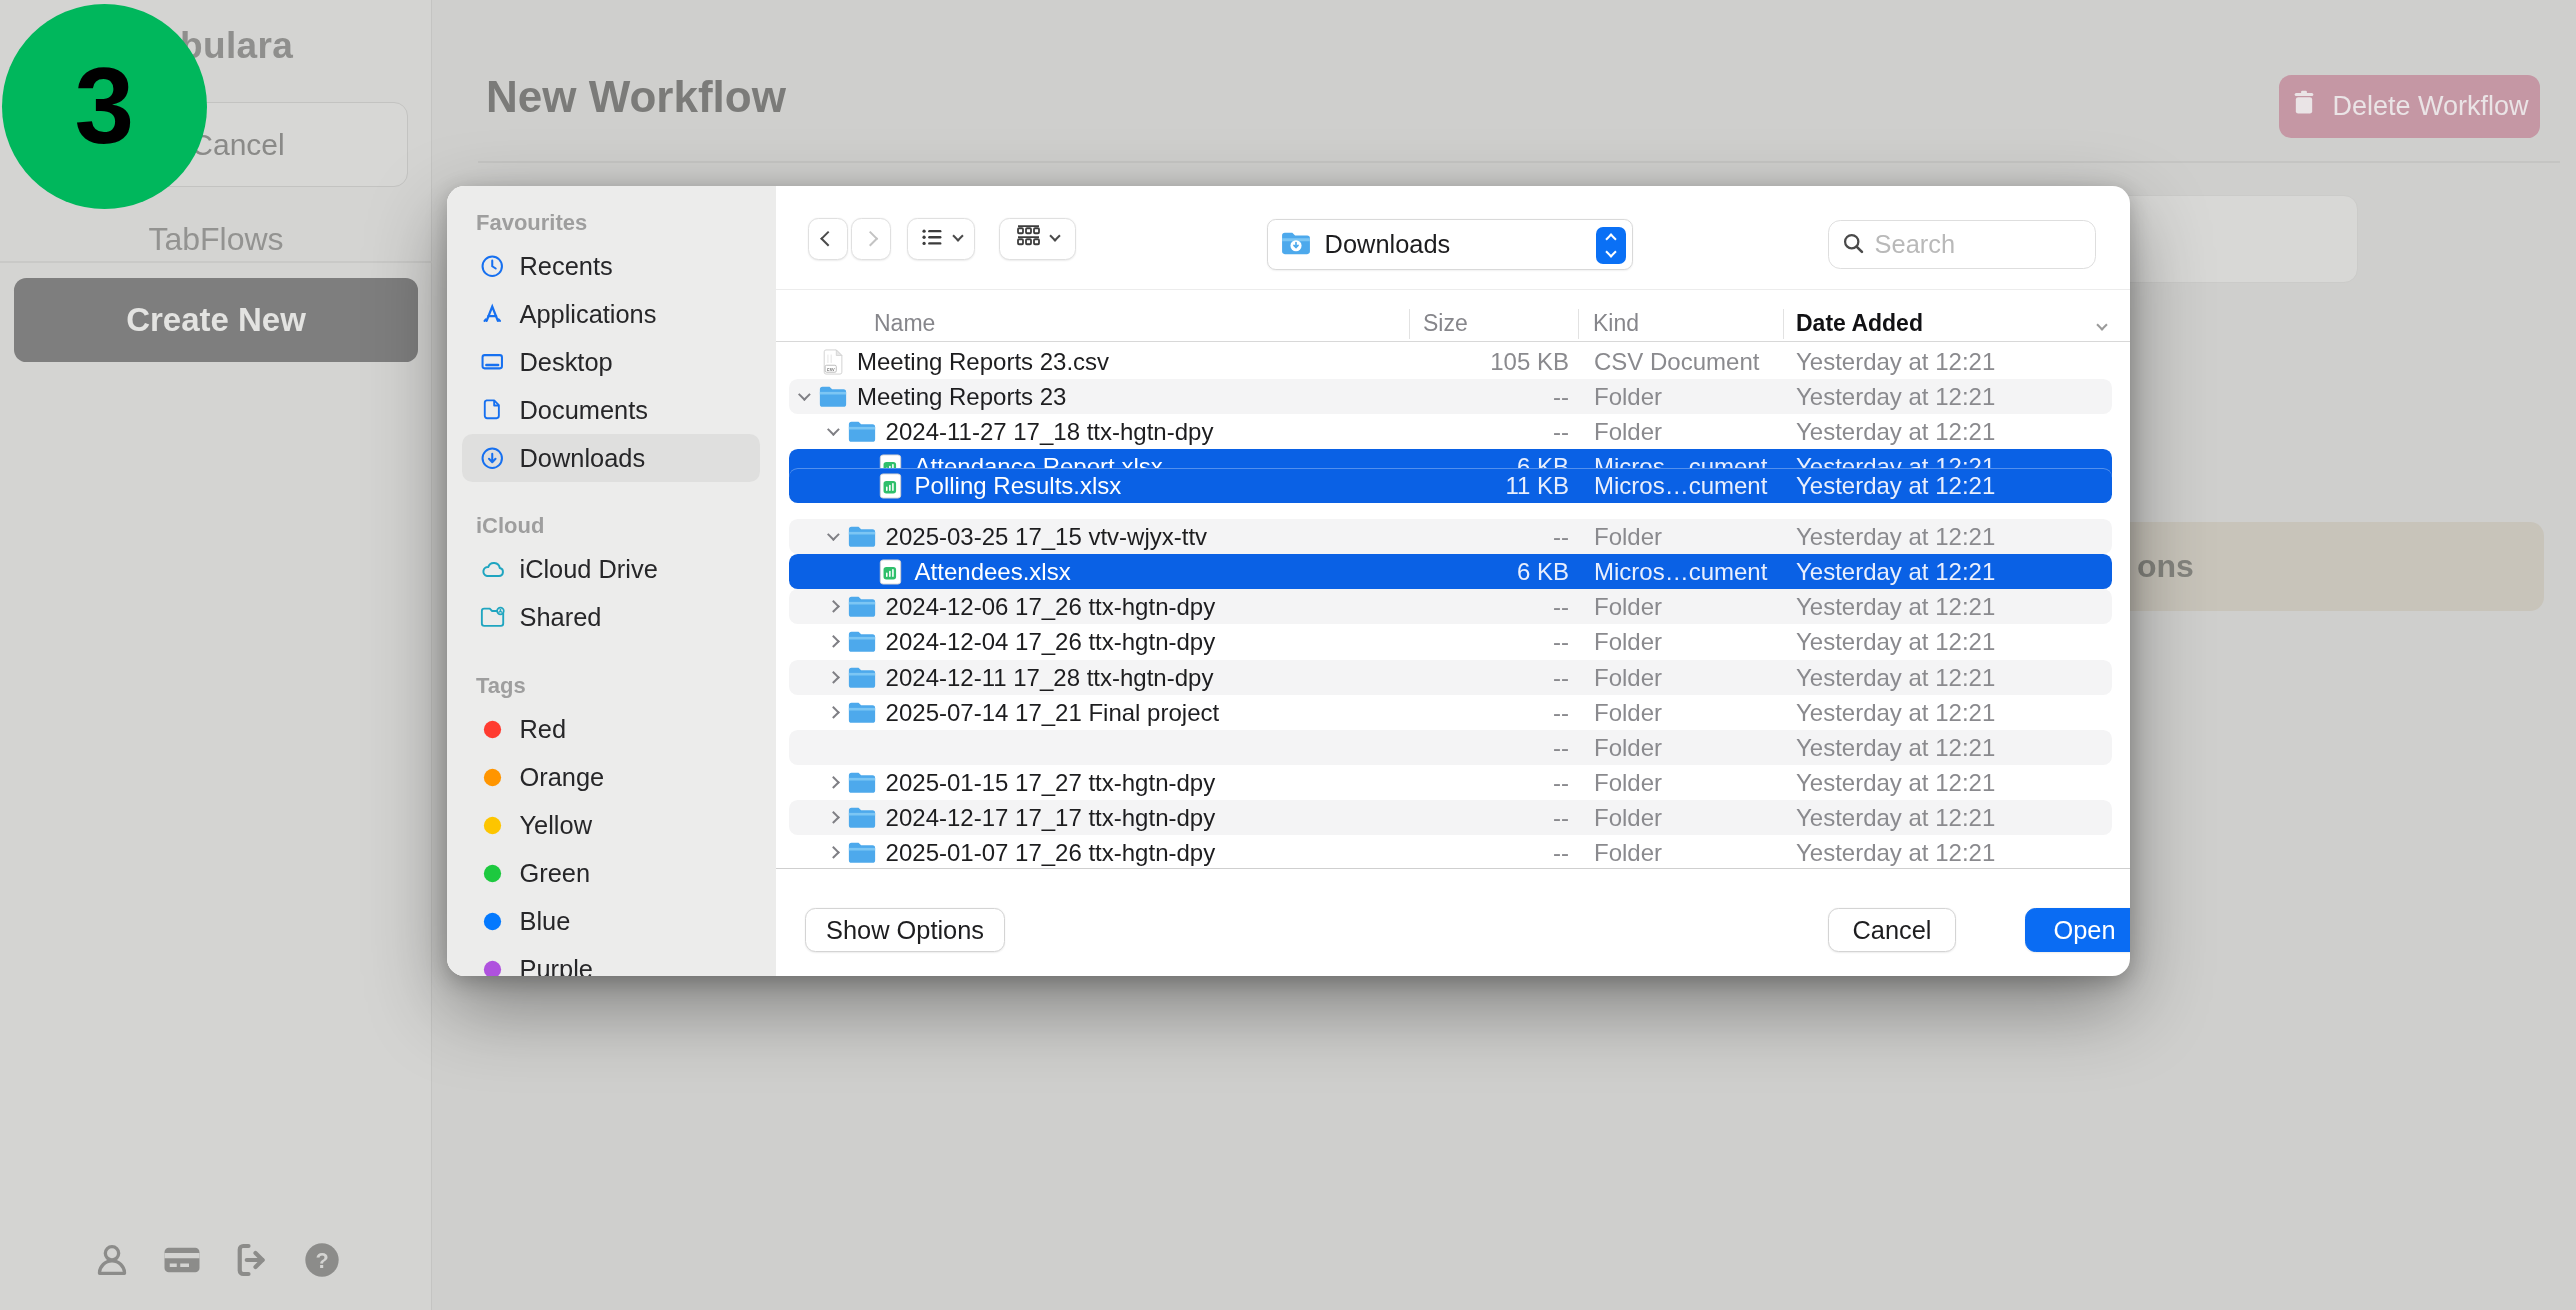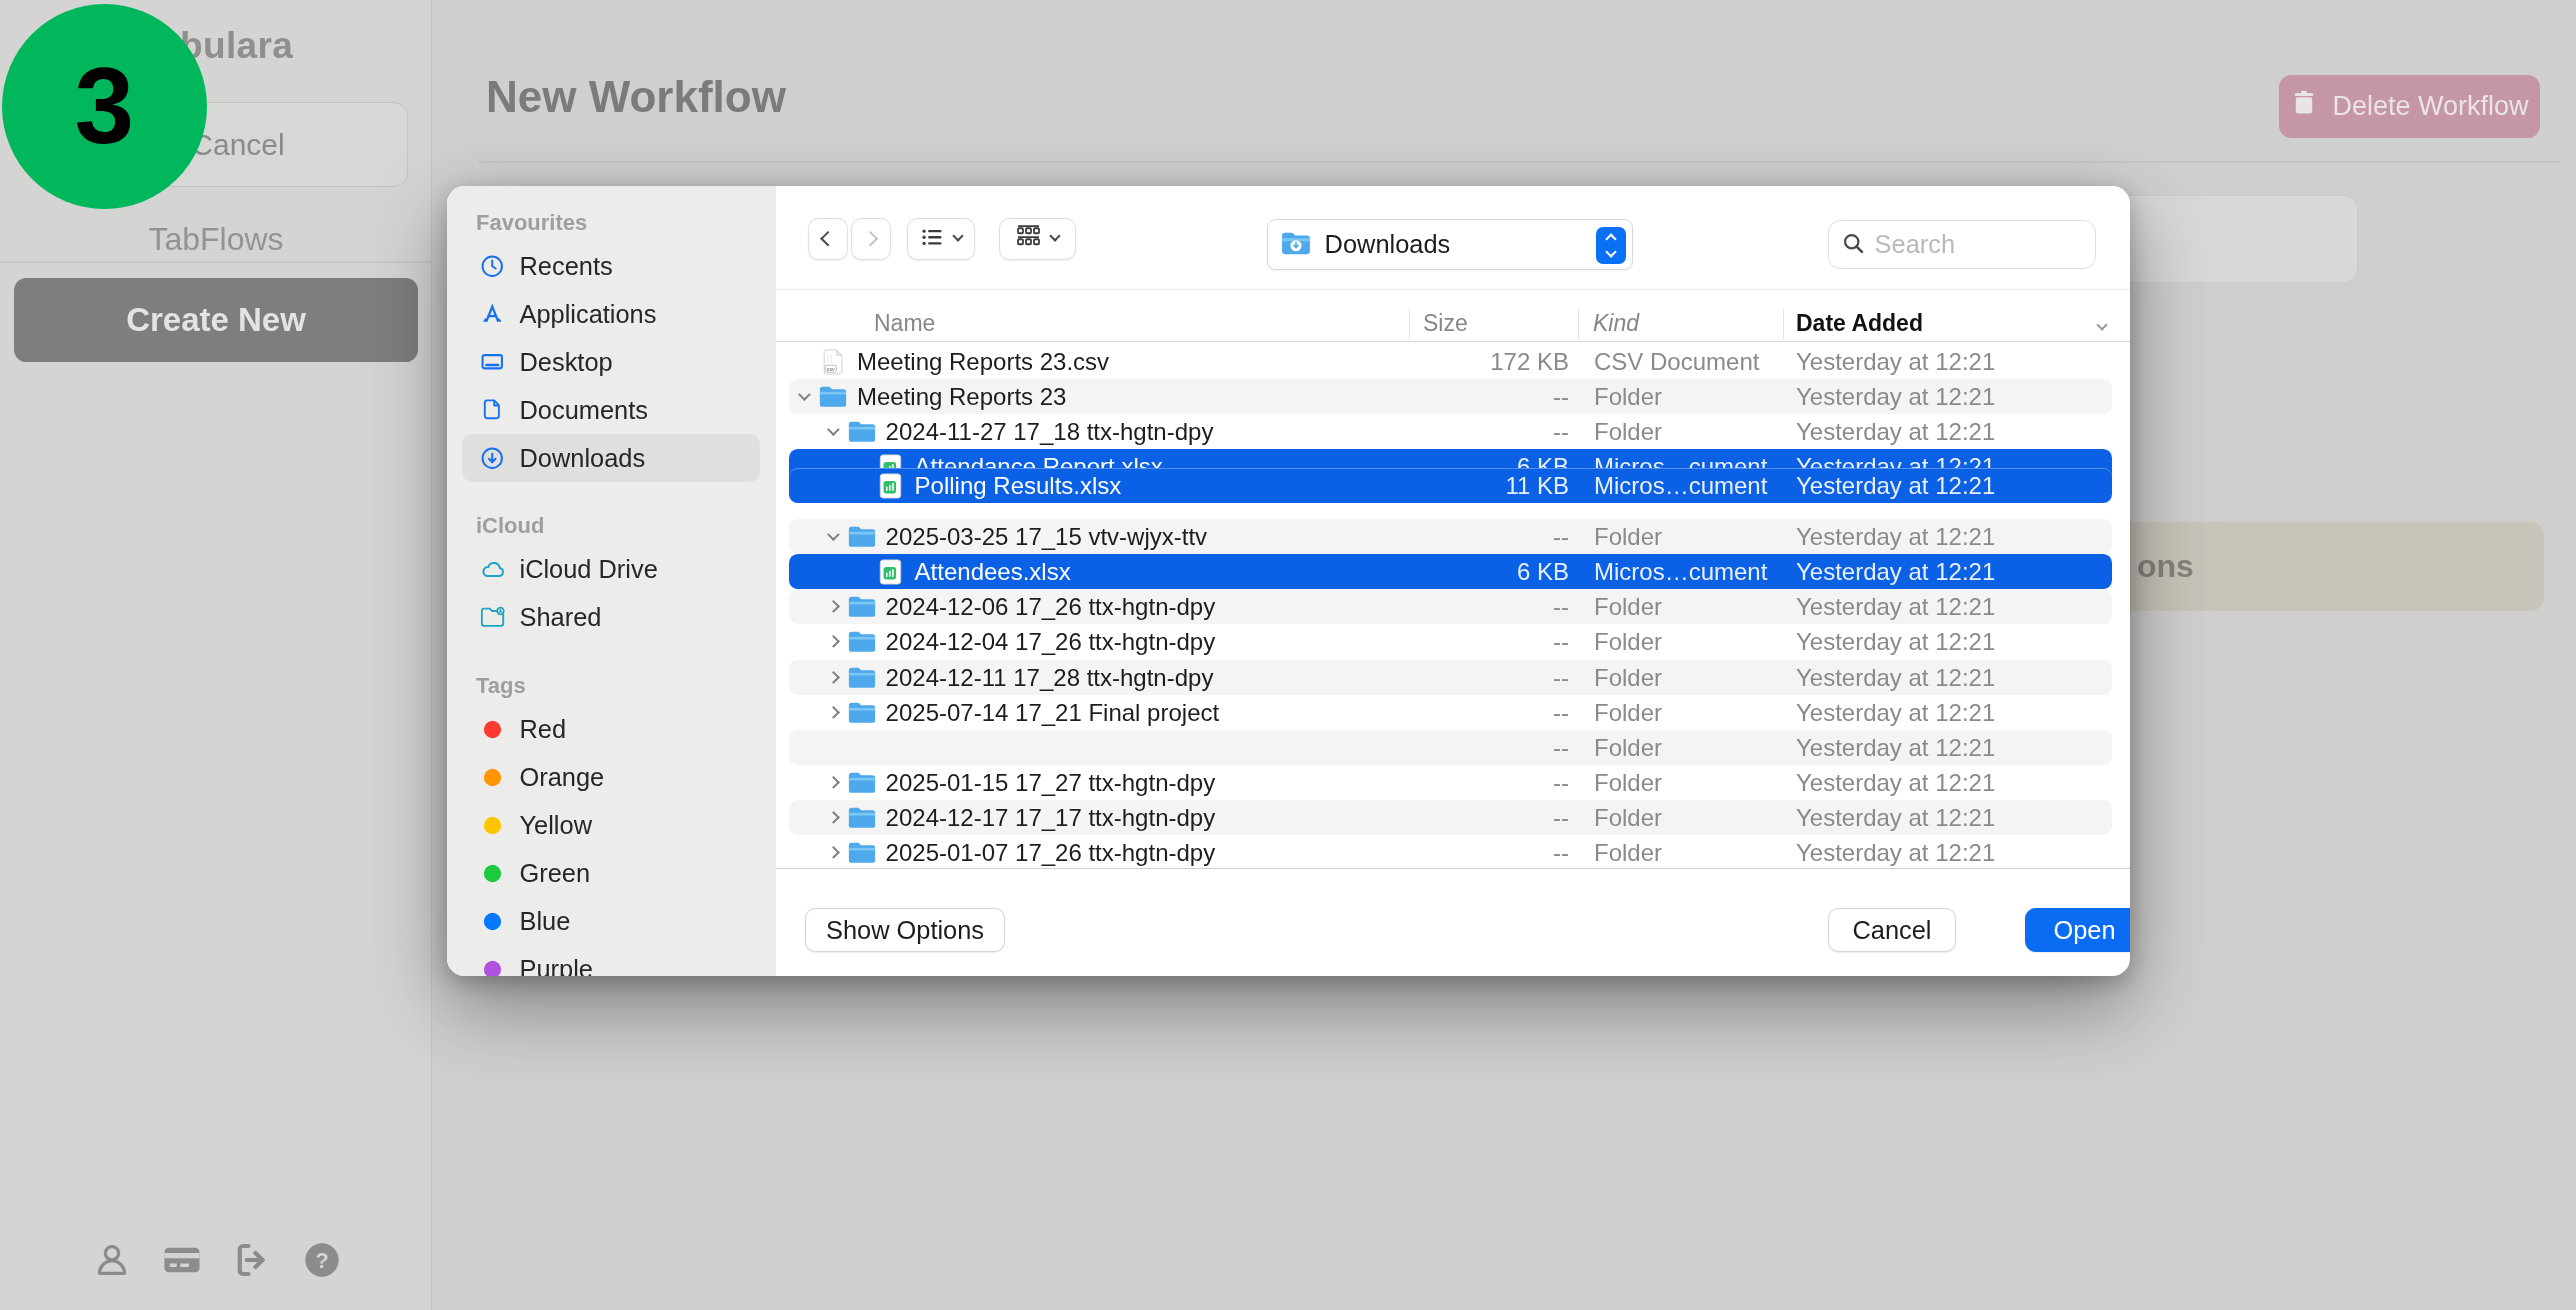--- a/index.html
+++ b/index.html
@@ -368,21 +368,21 @@
           <line x1="15.3" y1="15.3" x2="20.5" y2="20.5" stroke="#4a4a4a" stroke-width="2.6" stroke-linecap="round"></line>
         </svg>
     </span>
     <input type="text" placeholder="Search" style="">
   </div>
 
   <div class="tb-divider"></div>
 
   <div class="th" style="left:427px;">Name</div>
   <div class="th" style="left:976px;">Size</div>
-  <div class="th" style="left:1146px;font-style:italic;">Kind</div>
+  <div class="th" style="left:1146px;">Kind</div>
   <div class="th sorted" style="left:1349px;">Date Added</div>
   <div class="col-sep" style="left:962px;"></div>
   <div class="col-sep" style="left:1131px;"></div>
   <div class="col-sep" style="left:1336px;"></div>
   <div class="sort-chev"><i class="chev down small" style="border-color:#9a9a9a;"></i></div>
   <div class="hdr-underline"></div>
 
   <div class="rows">
       <div class="row" style="top: 0px;">
     <span class="c-name" style="padding-left: 4.4px;">
@@ -392,21 +392,21 @@
               <path d="M4 1h11l6 6v18q0 2-2 2H4q-2 0-2-2V3q0-2 2-2z" fill="#fff" stroke="#cfcfcf"></path>
               <path d="M15 1l6 6h-6z" fill="#e7e7e7" stroke="#cfcfcf" stroke-width=".8"></path>
               <rect x="3" y="17.5" width="12" height="7.5" rx="1.5" fill="#fff" stroke="#b9b9b9"></rect>
               <text x="9" y="23.6" text-anchor="middle" font-size="5.6" fill="#555" font-family="sans-serif">csv</text>
               <line x1="6" y1="6" x2="6" y2="15" stroke="#e3e3e3"></line>
               <line x1="9.5" y1="6" x2="9.5" y2="15" stroke="#e3e3e3"></line>
             </svg>
           </span>
       <span class="r-label">Meeting Reports 23.csv</span>
     </span>
-    <span class="c-size">172 KB</span>
+    <span class="c-size">105 KB</span>
     <span class="c-kind">CSV Document</span>
     <span class="c-date">Yesterday at 12:21</span>
   </div>
       <div class="row stripe" style="top: 35px;">
     <span class="c-name" style="padding-left: 4.4px;">
       <span class="disc open">
             <i></i>
           </span>
       <span class="r-ico">
             <svg viewBox="0 0 34 28" width="30" height="24.5">

